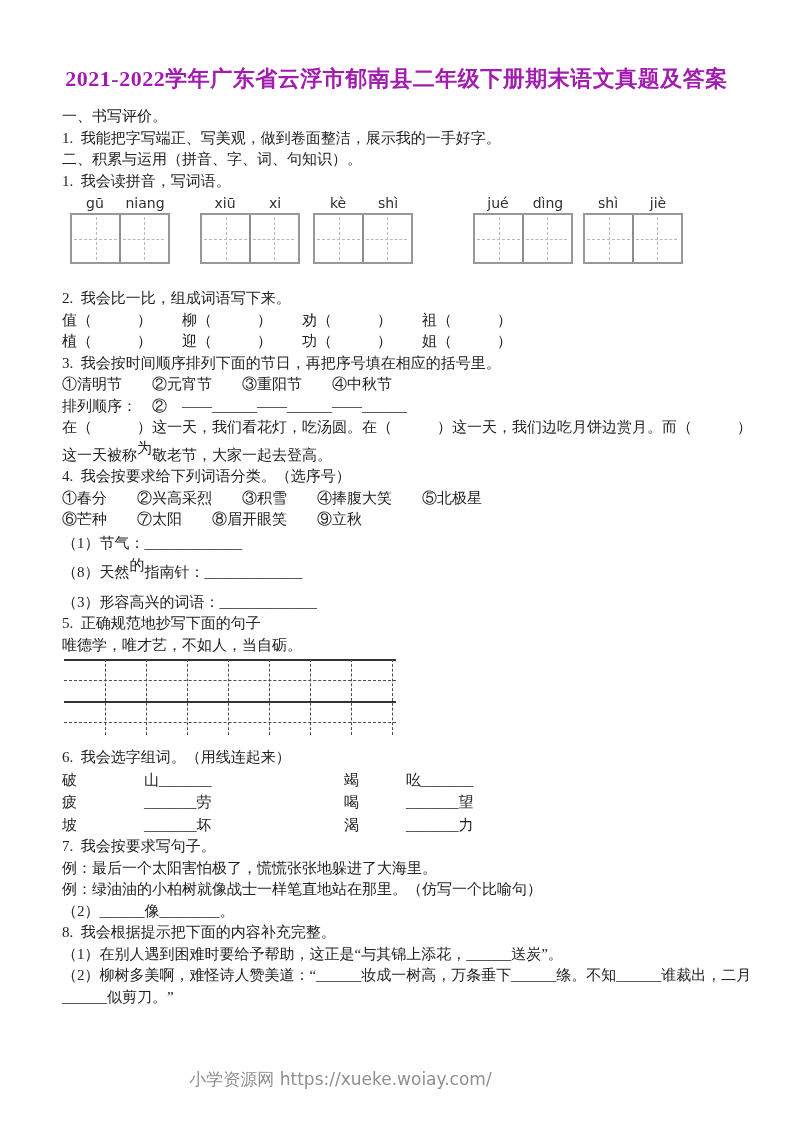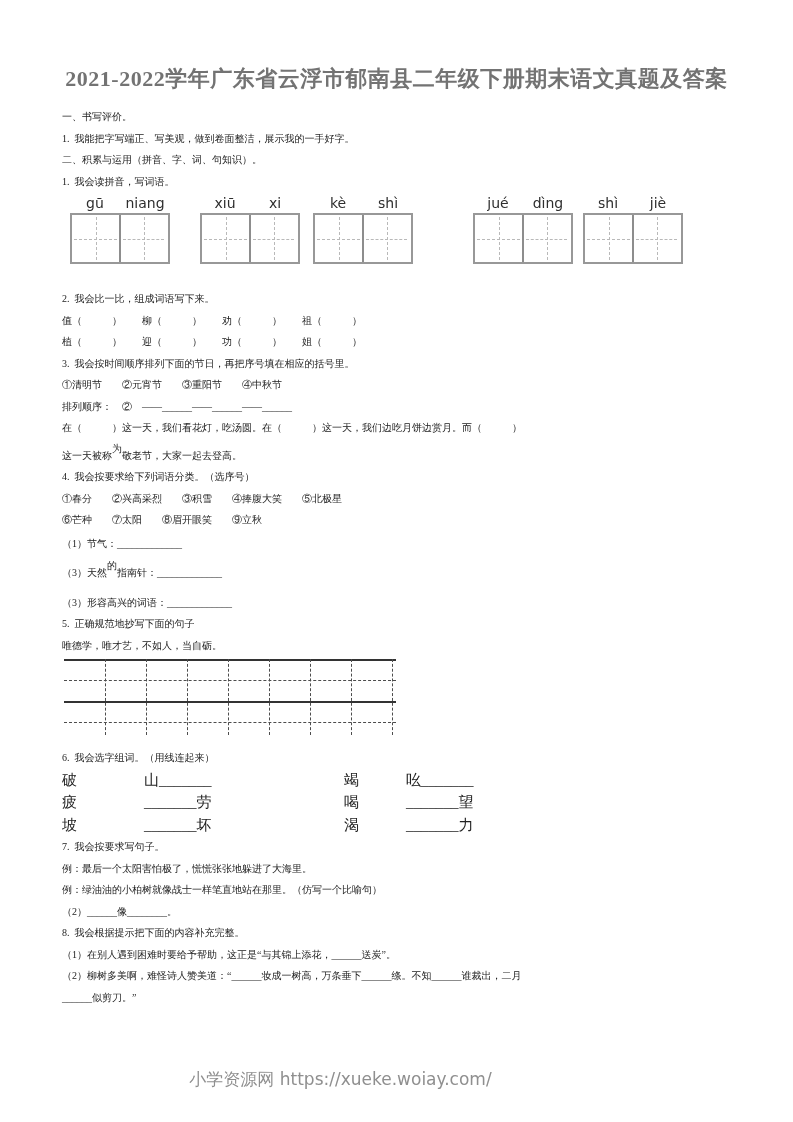--- a/index.html
+++ b/index.html
@@ -8,29 +8,29 @@
     width: 793px; height: 1122px;
     position: relative;
     overflow: hidden;
     font-family: "Liberation Serif", "DejaVu Serif", serif;
     color: #222222;
   }
   .sheet { padding: 64px 18px 0 62px; }
   .doc-title {
     font-size: 22px;
     font-weight: bold;
-    color: #737373;
+    color: #a21caf;
     text-align: center;
     letter-spacing: 0.5px;
     line-height: 30px;
     margin: 0 0 12px -44px;
     white-space: nowrap;
   }
   .line {
-    font-size: 10px;
+    font-size: 15px;
     line-height: 21.5px;
     white-space: pre-wrap;
   }
   .sup {
     display: inline-block;
     position: relative;
     top: -7px;
   }
   .mt6 { margin-top: 6px; }
   .mt10 { }
@@ -160,21 +160,21 @@
   <div class="line">3.  我会按时间顺序排列下面的节日，再把序号填在相应的括号里。</div>
   <div class="line">①清明节　　②元宵节　　③重阳节　　④中秋节</div>
   <div class="line">排列顺序：　②　——______——______——______</div>
   <div class="line">在（　　　）这一天，我们看花灯，吃汤圆。在（　　　）这一天，我们边吃月饼边赏月。而（　　　）</div>
   <div class="line mt6"><span>这一天被称</span><span class="sup">为</span><span>敬老节，大家一起去登高。</span></div>
 
   <div class="line mt10">4.  我会按要求给下列词语分类。（选序号）</div>
   <div class="line">①春分　　②兴高采烈　　③积雪　　④捧腹大笑　　⑤北极星</div>
   <div class="line">⑥芒种　　⑦太阳　　⑧眉开眼笑　　⑨立秋</div>
   <div class="line mt2">（1）节气：_____________</div>
-  <div class="line mt8"><span>（3）天然</span><span class="sup">的</span><span>指南针：_____________</span></div>
+  <div class="line mt8"><span>（8）天然</span><span class="sup">的</span><span>指南针：_____________</span></div>
   <div class="line mt8">（3）形容高兴的词语：_____________</div>
 
   <div class="line">5.  正确规范地抄写下面的句子</div>
   <div class="line">唯德学，唯才艺，不如人，当自砺。</div>
 
   <div class="copy-grid">
     <div class="cg-h-solid" style="top:0"></div>
     <div class="cg-h-dash" style="top:21px"></div>
     <div class="cg-h-solid" style="top:42px"></div>
     <div class="cg-h-dash" style="top:63px"></div>

